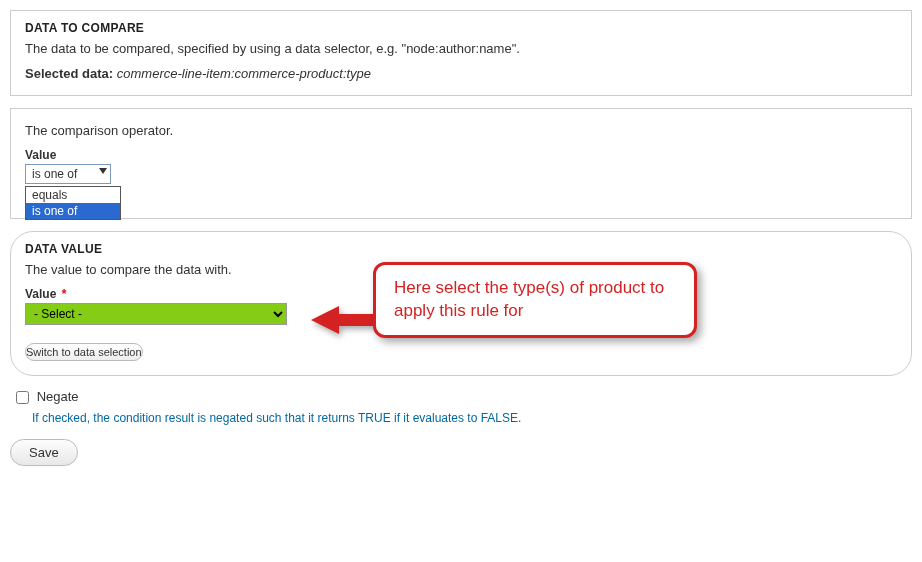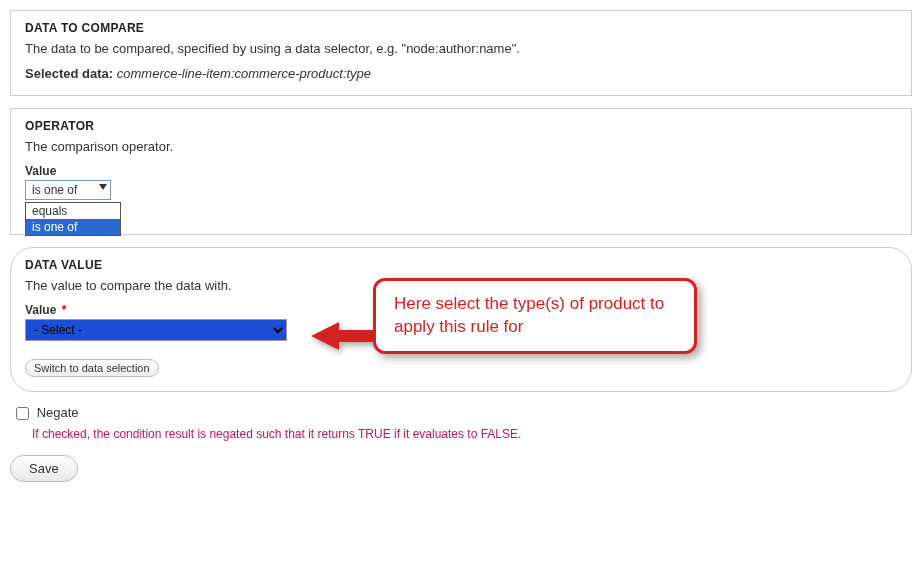--- a/index.html
+++ b/index.html
@@ -73,42 +73,42 @@
     z-index: 10;
   }
   .op-opt { padding: 1px 6px; cursor: default; }
   .op-opt.sel { background: #2a6ad0; color: #fff; }
   
   .dv-select {
     font-size: 12px;
     height: 22px;
     width: 262px;
     border: 1px solid #999;
-    background: #1d4ed8;
+    background: #84cc16;
     padding: 1px 4px;
   }
   .switch-btn {
     font-size: 11px;
     border: 1px solid #bbb;
     border-radius: 10px;
     background: linear-gradient(#fff, #eee);
-    padding: 2px 8px;
+    padding: 2px 0;
     color: #333;
     margin-top: 18px;
     display: inline-block;
     cursor: pointer;
   }
   
   .negate-row { margin: 10px 0 4px 2px; }
   .negate-row input { vertical-align: middle; margin-right: 4px; }
   .negate-label { font-size: 13px; }
   .negate-desc {
     margin: 4px 0 14px 22px;
     font-size: 12px;
-    color: #be185d;
+    color: #0369a1;
   }
   .save-btn {
     font-size: 13px;
     border: 1px solid #bbb;
     border-radius: 14px;
     background: linear-gradient(#fdfdfd, #e8e8e8);
     padding: 5px 18px;
     color: #333;
     cursor: pointer;
   }
@@ -151,21 +151,20 @@
     <div class="selected-data-line">
       <span class="selected-data-label">Selected data:</span>
       <span class="selected-data-value">commerce-line-item:commerce-product:type</span>
     </div>
   </div>
 </div>
 
 
 <div class="fieldset" style="overflow:visible;">
   <div class="fieldset-inner" style="padding-bottom:34px;">
-    <div class="fs-title">OPERATOR</div>
     <div class="fs-desc">The comparison operator.</div>
     <label class="field-label">Value</label>
     <div class="op-select-wrap">
       <div class="op-select-box">
         <span>is one of</span>
         <span class="op-select-arrow"></span>
       </div>
       <div class="op-dropdown">
         <div class="op-opt">equals</div>
         <div class="op-opt sel">is one of</div>

